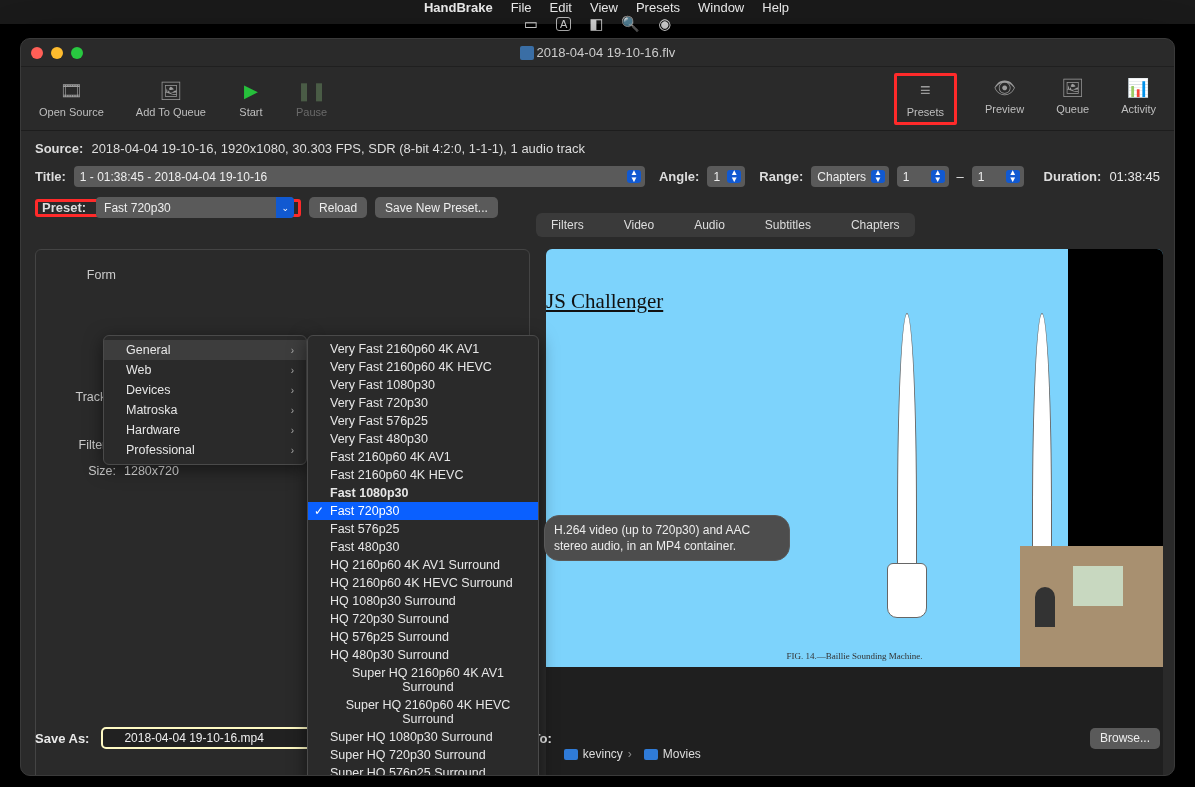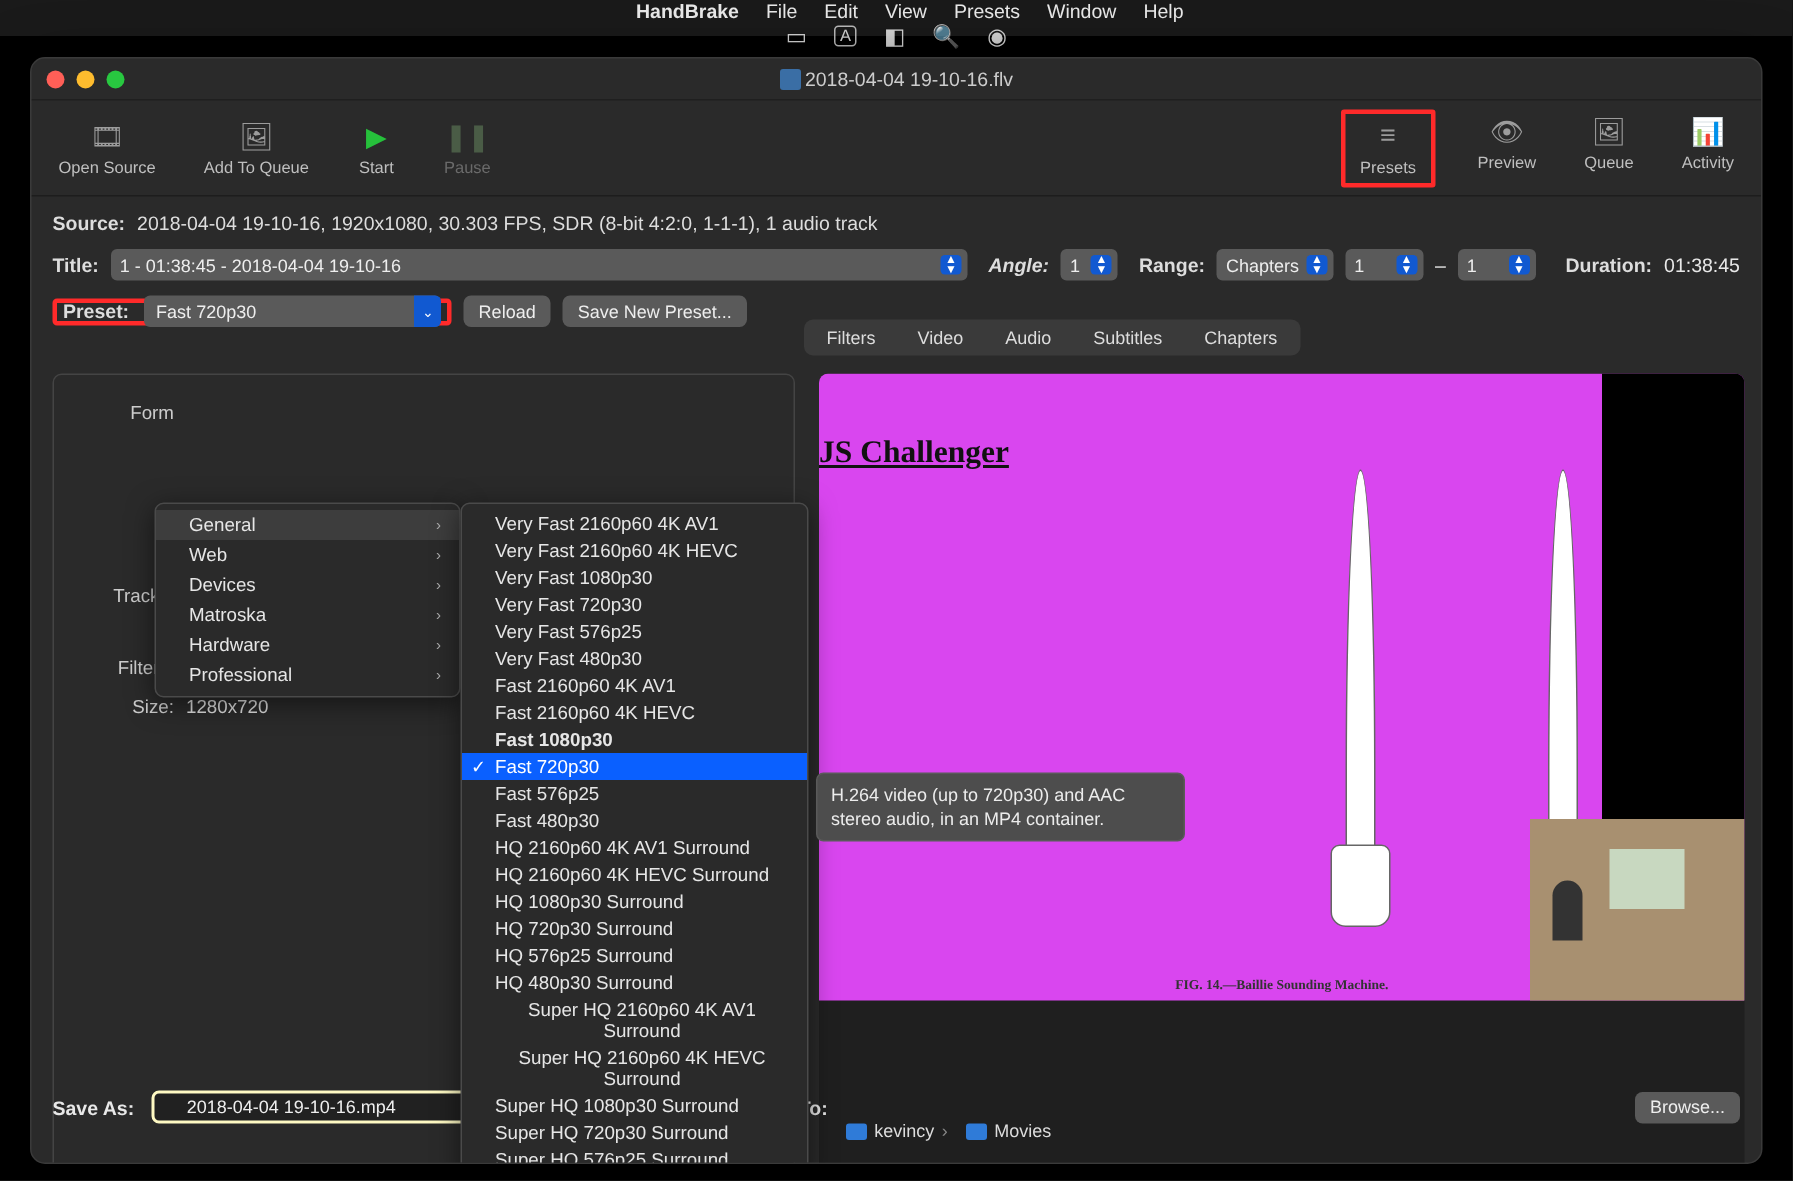--- a/index.html
+++ b/index.html
@@ -45,34 +45,34 @@
 .select .arrows { position: absolute; right: 7px; top: 3px; font-size: 8px; line-height: 7px; color: #fff; z-index: 1; text-align: center; }
 .btn { background: #5a5a5a; border: none; border-radius: 5px; color: #eee; height: 21px; font-size: 12px; padding: 0 10px; display: inline-flex; align-items: center; }
 
 .preset-row { position: relative; }
 .preset-highlight { border: 3px solid #ff2a2a; padding: 0 4px; display: inline-flex; align-items: center; gap: 10px; border-radius: 3px; height: 18px; }
 .preset-select { width: 198px; background: #5a5a5a; border-radius: 4px; height: 21px; position: relative; display: flex; align-items: center; padding-left: 8px; font-size: 12px; color:#eee;}
 .preset-select::after { content:""; position:absolute; right:0; top:0; width:18px; height:21px; background:#1159d1; border-radius: 0 4px 4px 0; }
 .preset-select .chev { position:absolute; right:5px; top:6px; z-index:1; color:#fff; font-size:9px;}
 
 
-.tabs { display: inline-flex; background: #3a3a3a; padding: 1px; border-radius: 6px; align-items:center; gap:0; position:absolute; left:515px; top:82px;}
+.tabs { display: inline-flex; background: #3a3a3a; padding: 1px; border-radius: 6px; align-items:center; gap:12px; position:absolute; left:515px; top:82px;}
 .tab { padding: 4px 14px; font-size:12px; color:#ddd; border-radius:5px; cursor:default; }
 
 
 .summary-panel { position: absolute; left: 14px; top: 118px; width: 495px; height: 560px; border: 1px solid #444; border-radius: 6px; background: #2a2a2a; padding: 18px 16px; }
 .summary-panel .kv { display:flex; margin-bottom: 8px; font-size:12.5px; color:#ddd;}
 .summary-panel .kv .k { width: 72px; text-align: right; padding-right: 8px; color:#ccc;}
 .summary-panel .kv .v { flex:1; }
 .checkbox-row { margin-left: 80px; display:flex; align-items:center; gap:6px; font-size:12.5px; color:#8a8a8a; margin-bottom:6px;}
 .checkbox { width:13px; height:13px; background:#3a3a3a; border:1px solid #555; border-radius:3px; }
 
 
 .preview-pane { position:absolute; left: 525px; top:118px; width: 617px; height: 560px; background:#1f1f1f; border-radius:6px; overflow:hidden; }
-.preview-img { width:100%; height:418px; background:#d946ef; display:flex; flex-direction:column; justify-content:flex-start; padding-top: 35px; color:#222; align-items:center; position:relative;font-weight:bold;}
+.preview-img { width:100%; height:418px; background:#7dd3fc; display:flex; flex-direction:column; justify-content:flex-start; padding-top: 35px; color:#222; align-items:center; position:relative;}
 .preview-title { font-family: Georgia, serif; font-size:21px; color:#111; text-decoration: underline; position:absolute; left:0; top:40px;}
 .preview-drawing { position:absolute; left:250px; top:0; right:10px; bottom:30px; display:flex; justify-content:space-evenly; align-items:center;}
 .rocket { width: 50px; height: 380px; position:relative; }
 .rocket .body { position:absolute; bottom:40px; left:15px; width:20px; height:280px; background:#fff; border:1px solid #666; border-radius: 10px 10px 3px 3px / 200px 200px 3px 3px;}
 .rocket .base { position:absolute; bottom:15px; left:5px; width:40px; height:55px; background:#fff; border:1px solid #666; border-radius: 6px 6px 10px 10px;}
 .caption { position:absolute; bottom:6px; left:0; right:0; text-align:center; font-size:9px; font-family: Georgia,serif; color:#333;margin-top:12px;}
 .black-box { position:absolute; right:0; top:0; width:95px; height:297px; background:#000;}
 .pip { position:absolute; right:0; bottom:0; width:143px; height:121px; background:#a89070; display:flex; align-items:center;}
 .pip .person { width:20px; height:40px; background:#333; border-radius:10px 10px 0 0; margin-left:15px;}
 .pip .screen { position:absolute; right:40px; top:20px; width:50px; height:40px; background:#c8d8c0; }
@@ -90,21 +90,21 @@
 .menu-panel.presets-list { left:286px; top:204px; width:232px; max-height: 486px; }
 .menu-item { padding: 3px 12px 3px 22px; font-size:12.5px; color:#e6e6e6; display:flex; align-items:center; justify-content:space-between; cursor:default;}
 .menu-item.selected { background:#3d3d3d; }
 .menu-item.checked::before { content:"✓"; position:absolute; margin-left:-16px; font-size:12px; color:#fff;}
 .menu-panel.presets-list .menu-item { padding: 2px 12px 2px 22px; }
 .menu-item.highlight { background:#0a60ff; color:#fff; }
 .menu-item .arrow { font-size:10px; color:#aaa; }
 .menu-item.bold { font-weight:700; }
 
 
-.tooltip { position:absolute; left:523px; top:384px; width:246px; background:#4d4d4d; border-radius:5px; padding:6px 9px; font-size:12px; line-height:1.35; color:#ececec; z-index:60; border:1px solid #5a5a5a;}
+.tooltip { position:absolute; left:523px; top:384px; width:246px; background:#4d4d4d; border-radius:15px; padding:6px 9px; font-size:12px; line-height:1.35; color:#ececec; z-index:60; border:1px solid #5a5a5a;}
 
 </style>
 </head>
 <body>
 
 <div class="menubar">
   <div class="menubar-left">
     <span class="apple-logo"></span>
     <span class="app-name menubar-item">HandBrake</span>
     <span class="menubar-item">File</span>
@@ -182,21 +182,21 @@
       <span class="label">Source:</span>
       <span class="value">2018-04-04 19-10-16, 1920x1080, 30.303 FPS, SDR (8-bit 4:2:0, 1-1-1), 1 audio track</span>
     </div>
 
     <div class="row">
       <span class="label">Title:</span>
       <span class="select" style="width:576px;">
         <span>1 - 01:38:45 - 2018-04-04 19-10-16</span>
         <span class="arrows">▲<br>▼</span>
       </span>
-      <span class="label" style="margin-left:6px;font-style:italic;">Angle:</span>
+      <span class="label" style="margin-left:6px;">Angle:</span>
       <span class="select" style="width:38px;">
         <span>1</span>
         <span class="arrows">▲<br>▼</span>
       </span>
       <span class="label" style="margin-left:6px;">Range:</span>
       <span class="select" style="width:78px;">
         <span>Chapters</span>
         <span class="arrows">▲<br>▼</span>
       </span>
       <span class="select" style="width:52px;">

